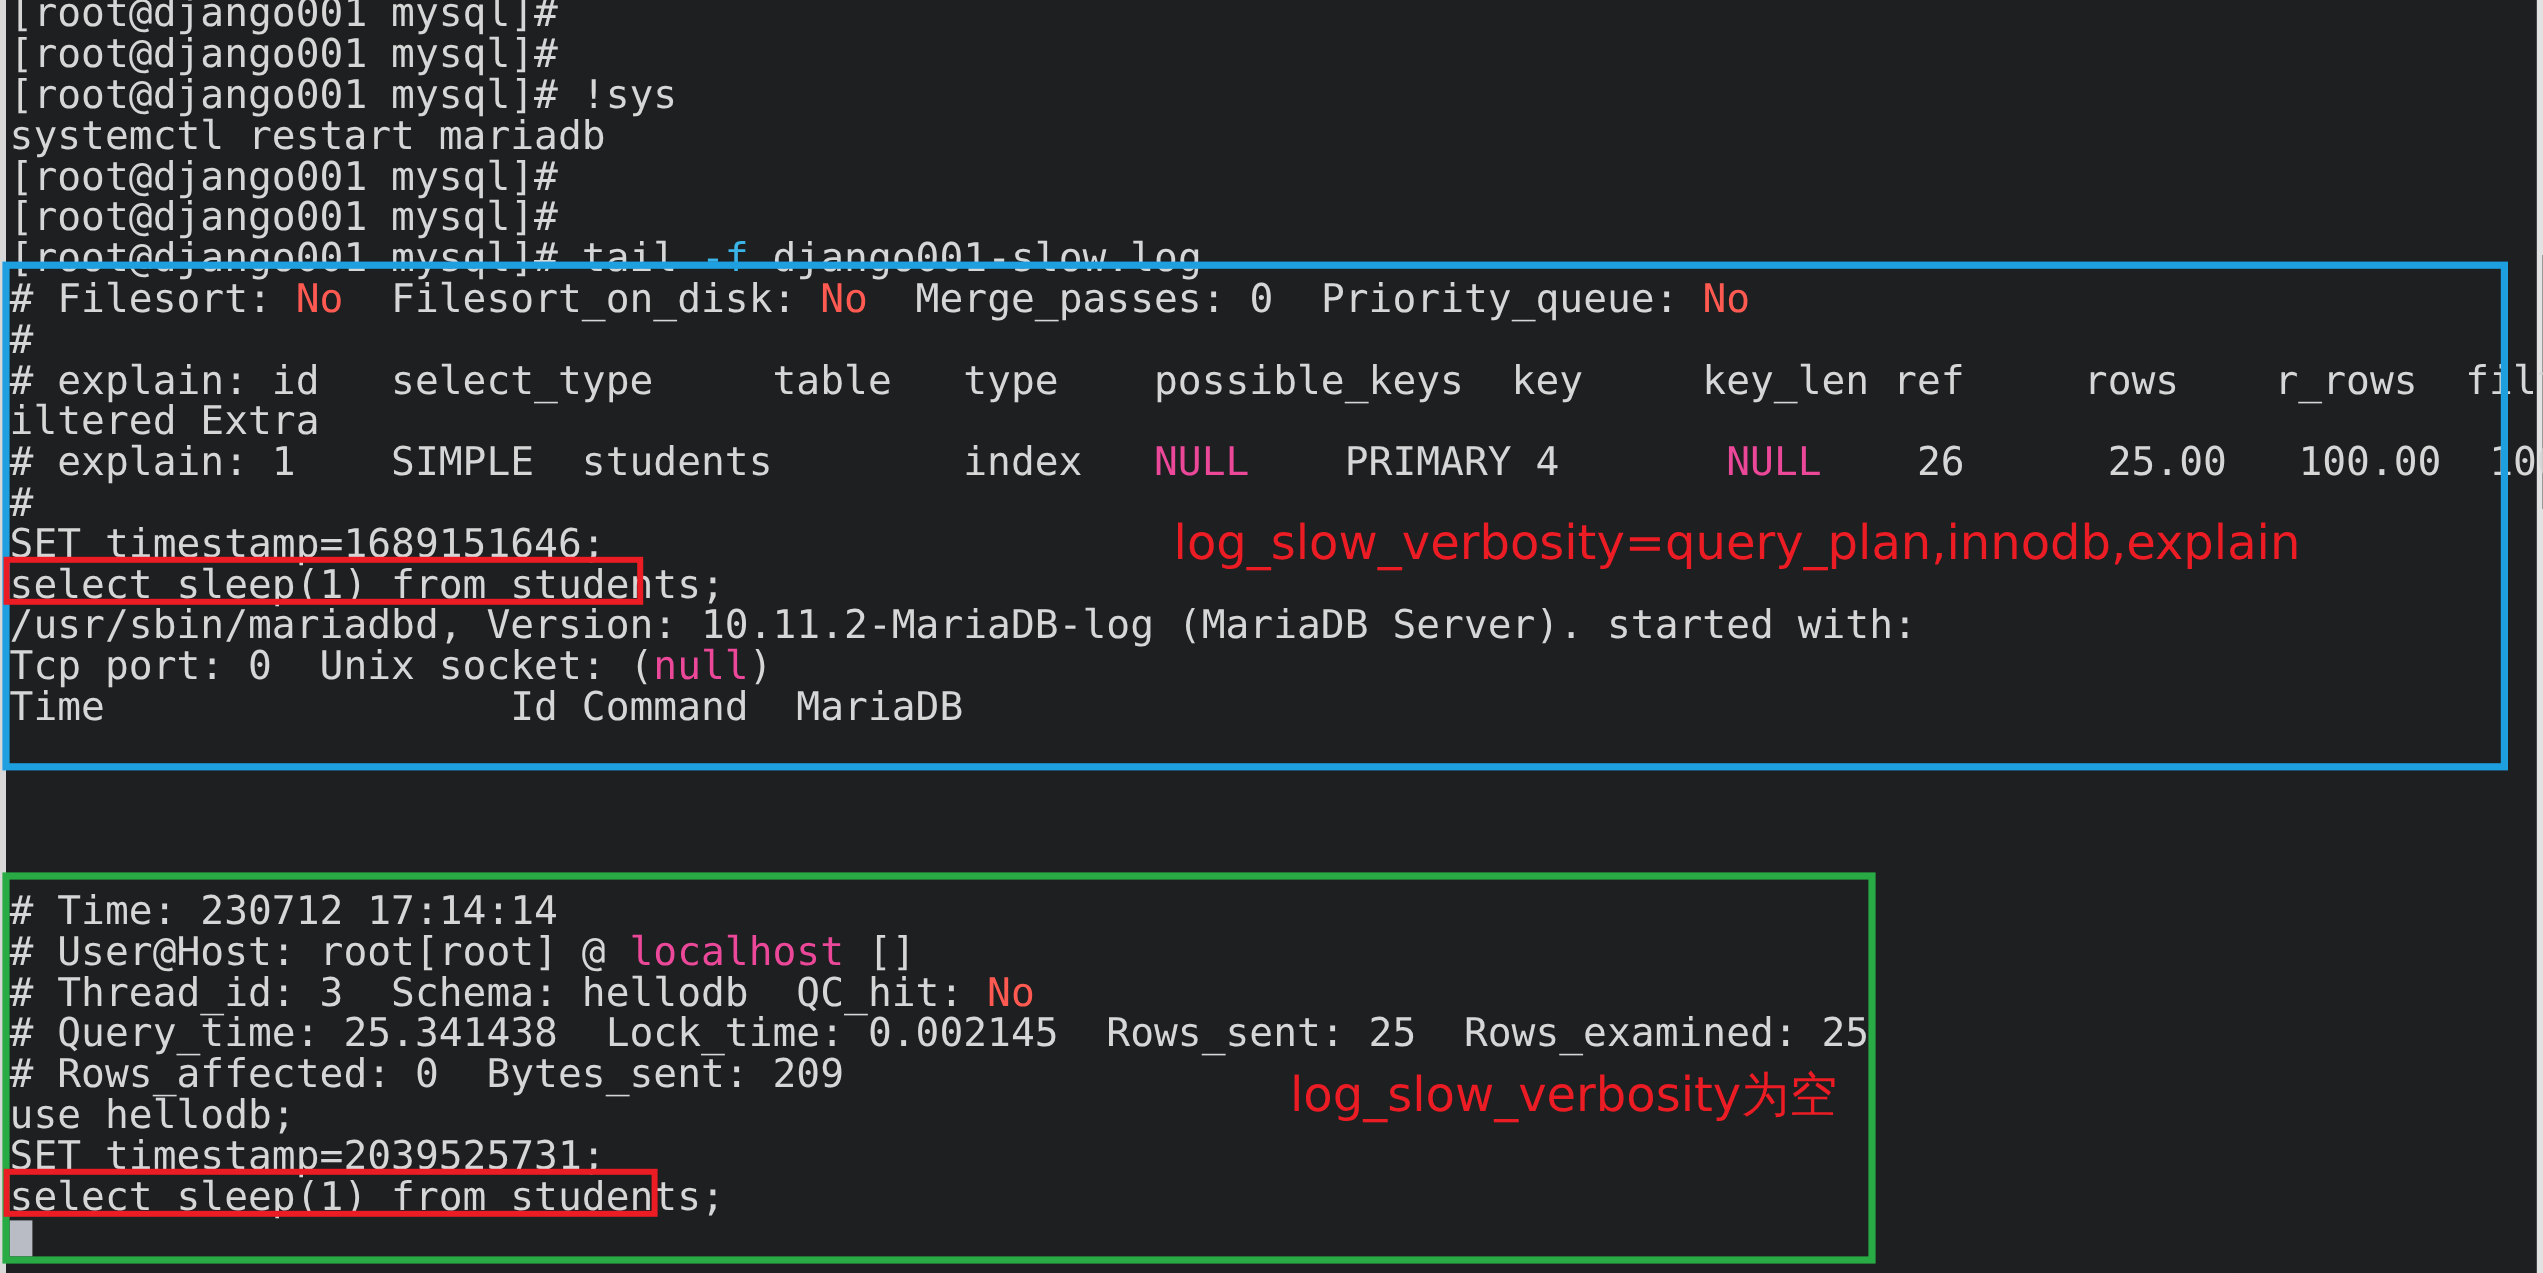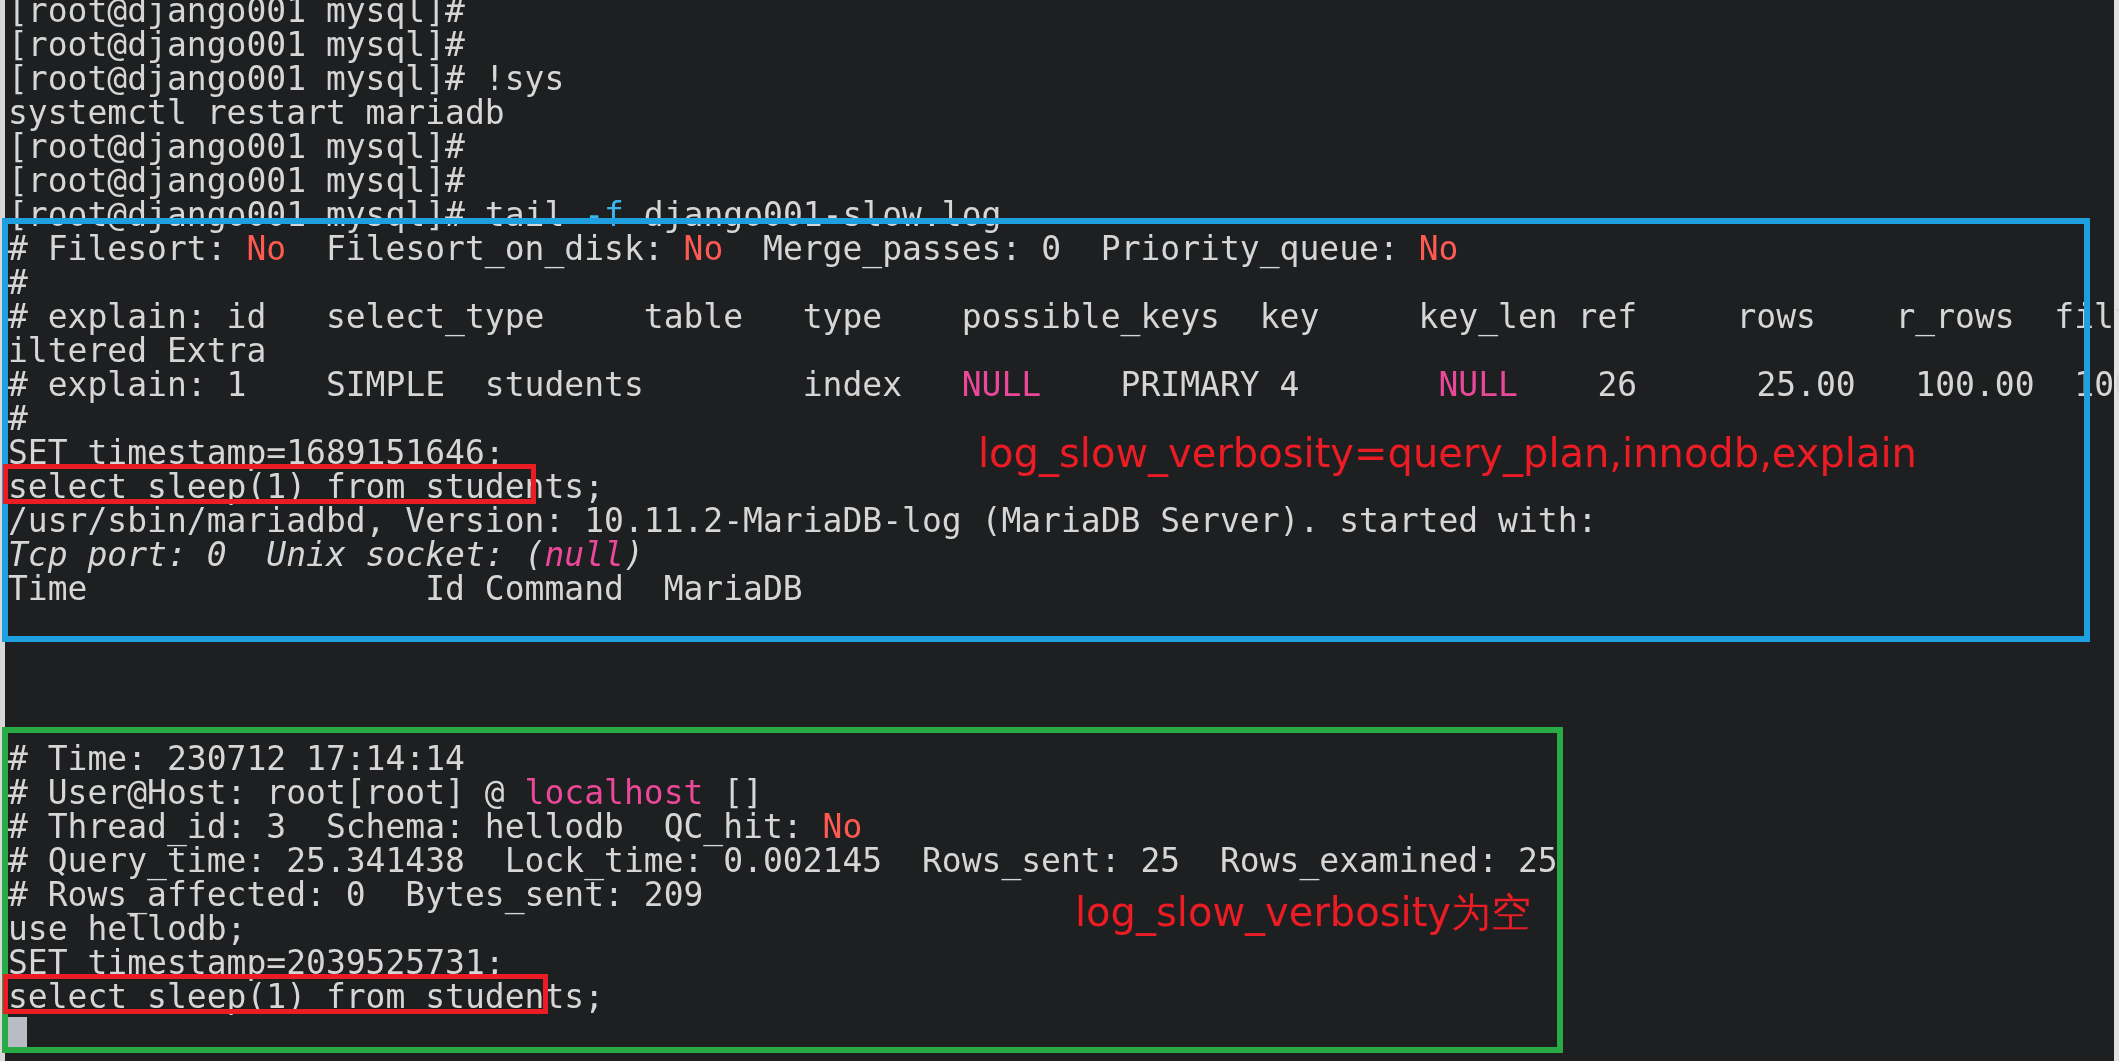--- a/index.html
+++ b/index.html
@@ -118,21 +118,21 @@
     <div class="line" style="top:300px;"># explain: id   select_type     table   type    possible_keys  key     key_len ref     rows    r_rows  filtered      r_f</div>
     <div class="line" style="top:334px;">iltered Extra</div>
 
     <div class="line" style="top:368px;"><span># explain: 1    SIMPLE  students        index   </span><span class="c-mag">NULL</span><span>    PRIMARY 4       </span><span class="c-mag">NULL</span><span>    26      25.00   100.00  100.00  Using index</span></div>
 
     <div class="line" style="top:402px;">#</div>
     <div class="line" style="top:436px;text-align:center;">SET timestamp=1689151646;</div>
     <div class="line" style="top:470px;">select sleep(1) from students;</div>
     <div class="line" style="top:504px;">/usr/sbin/mariadbd, Version: 10.11.2-MariaDB-log (MariaDB Server). started with:</div>
 
-    <div class="line" style="top:538px;font-style:italic;"><span>Tcp port: 0  Unix socket: (</span><span class="c-mag">null</span><span>)</span></div>
+    <div class="line" style="top:538px;"><span>Tcp port: 0  Unix socket: (</span><span class="c-mag">null</span><span>)</span></div>
 
     <div class="line" style="top:572px;">Time                 Id Command  MariaDB</div>
 
     <div class="line" style="top:742px;"># Time: 230712 17:14:14</div>
 
     <div class="line" style="top:776px;"><span># User@Host: root[root] @ </span><span class="c-mag">localhost</span><span> []</span></div>
 
     <div class="line" style="top:810px;"><span># Thread_id: 3  Schema: hellodb  QC_hit: </span><span class="c-red">No</span></div>
 
     <div class="line" style="top:844px;"># Query_time: 25.341438  Lock_time: 0.002145  Rows_sent: 25  Rows_examined: 25</div>

